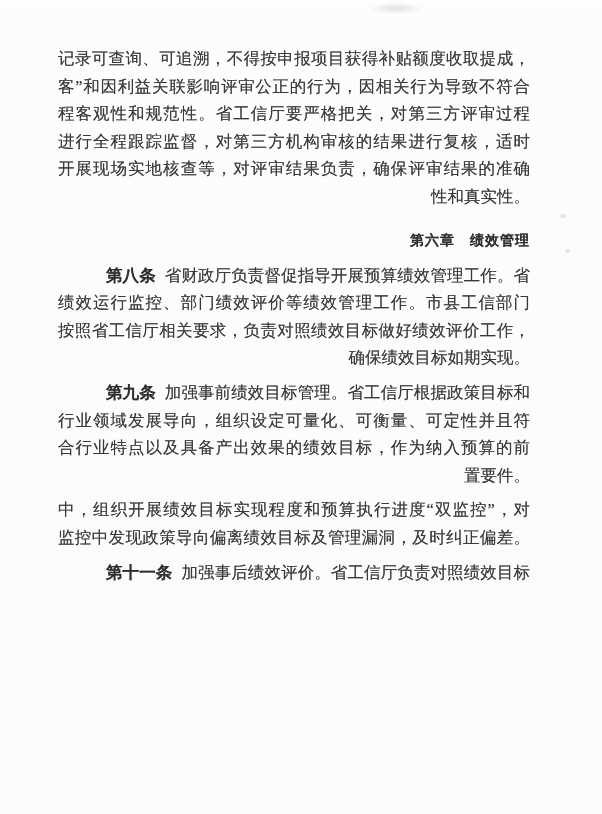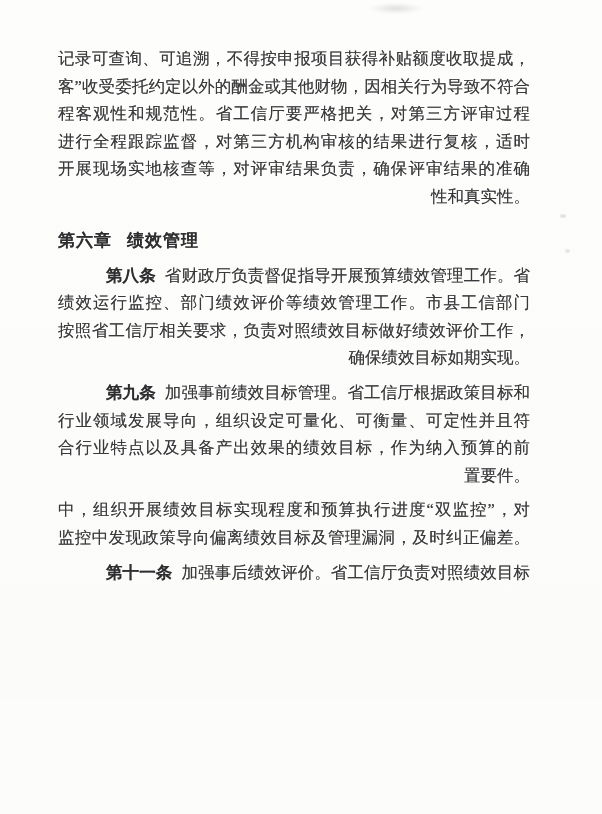--- a/index.html
+++ b/index.html
@@ -37,22 +37,22 @@
   .indent { text-indent: 48px; }
   .label {
     font-weight: bold;
     color: #2e2e30;
     margin-right: 9px;
   }
   .heading {
     margin: 16px 0 6px 0;
     height: 28px;
     line-height: 28px;
-    text-align: left;
-    font-size: 17px;
+    text-align: right;
+    font-size: 14px;
     font-weight: bold;
     color: #2e2e30;
     letter-spacing: 1px;
     text-shadow: 0 0 0.6px rgba(60,60,64,0.65);
   }
   .heading .ch-num { margin-right: 15px; }
   .article { margin-top: 7px; }
   .pagenum {
     position: absolute;
     left: 78px;
@@ -92,21 +92,21 @@
 
 <div class="page">
   <div class="smudge"></div>
   <div class="speck speck-1"></div>
   <div class="speck speck-2"></div>
 
   <div class="content">
 
     <div class="para">
       <div class="line fill">记录可查询、可追溯，不得按申报项目获得补贴额度收取提成，</div>
-      <div class="line fill">客”收受委托约定以外的酬金或其他财物，因相关行为导致不符合</div>
+      <div class="line fill">客”和因利益关联影响评审公正的行为，因相关行为导致不符合</div>
       <div class="line fill">程客观性和规范性。省工信厅要严格把关，对第三方评审过程</div>
       <div class="line fill">进行全程跟踪监督，对第三方机构审核的结果进行复核，适时</div>
       <div class="line fill">开展现场实地核查等，对评审结果负责，确保评审结果的准确</div>
       <div class="line">性和真实性。</div>
     </div>
 
     <div class="heading">
       <span class="ch-num">第六章</span><span class="ch-title">绩效管理</span>
     </div>
 

